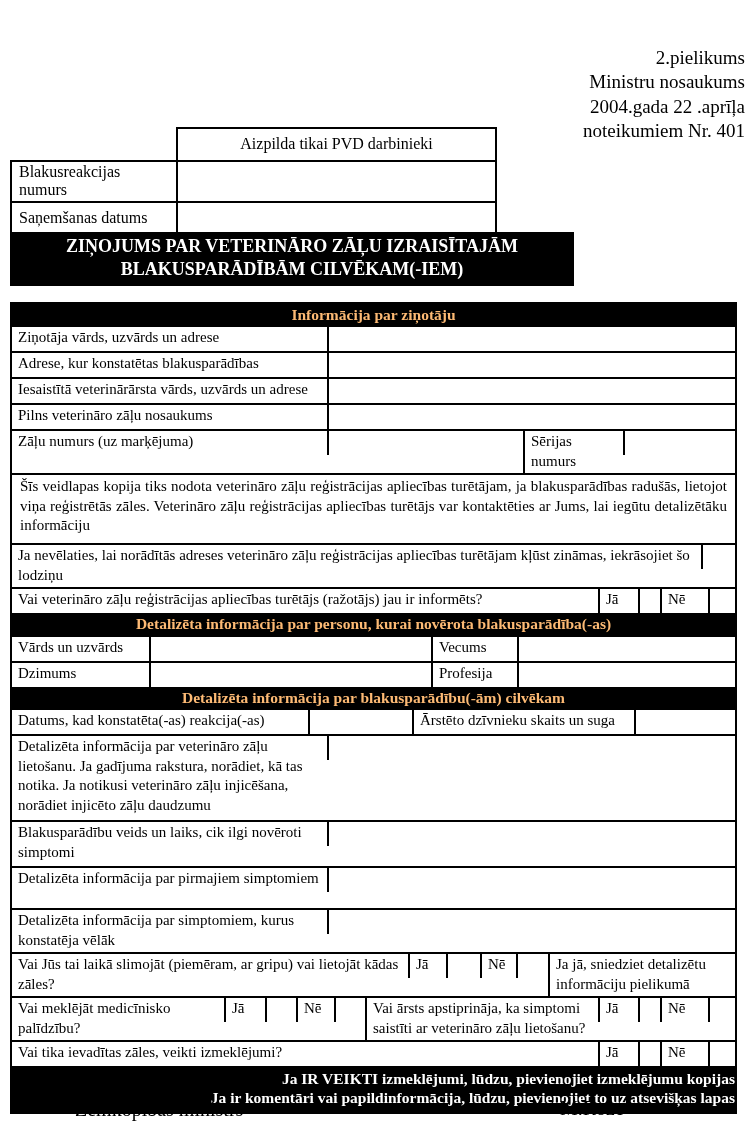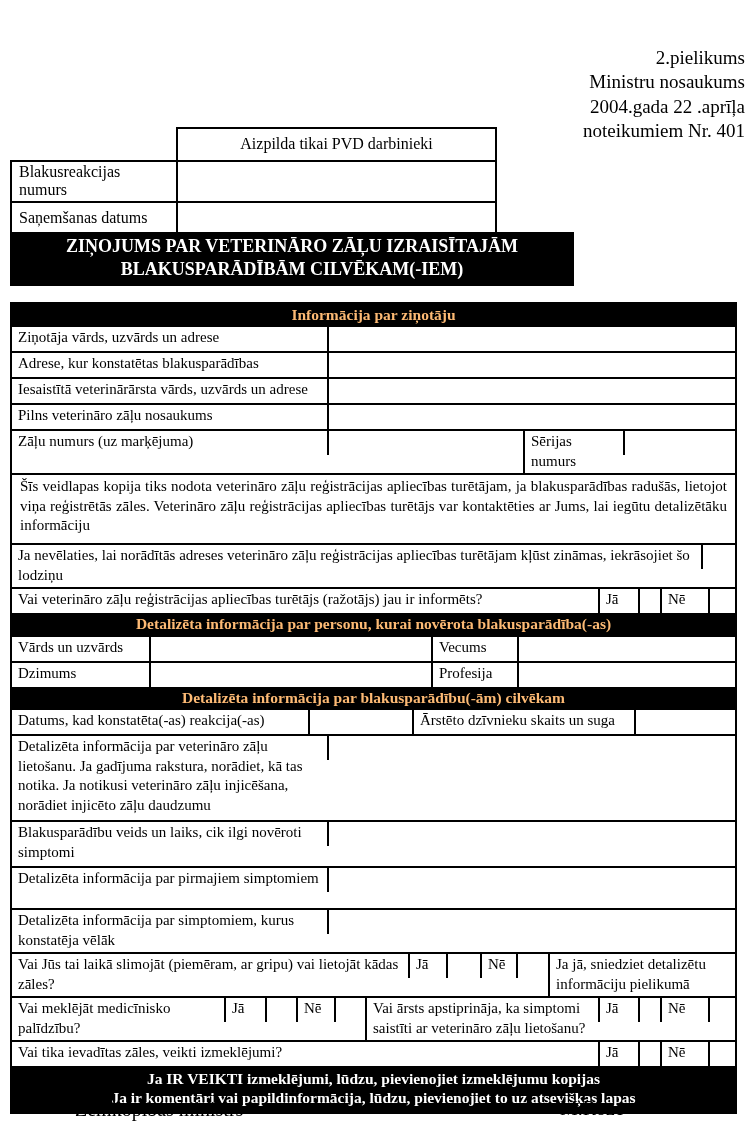--- a/index.html
+++ b/index.html
@@ -90,21 +90,21 @@
   .cell + .cell { border-left: 2px solid #000; }
   .flex1 { flex: 1 1 auto; }
   .c-yn { flex: 0 0 40px; }
   .note-cell { text-align: justify; padding: 2px 8px 3px; }
 
   .foot-bar {
     background: #000;
     color: #fff;
     font-weight: bold;
     font-size: 15.5px;
-    text-align: center;
+    text-align: right;
     line-height: 1.22;
     padding: 2px 0 4px;
     border-top: 2px solid #000;
   }
 
   .sig { position: absolute; font-size: 20px; }
   .sig-left { left: 75px; top: 1098px; }
   .sig-right { left: 560px; top: 1097px; }
 </style>
 </head>

